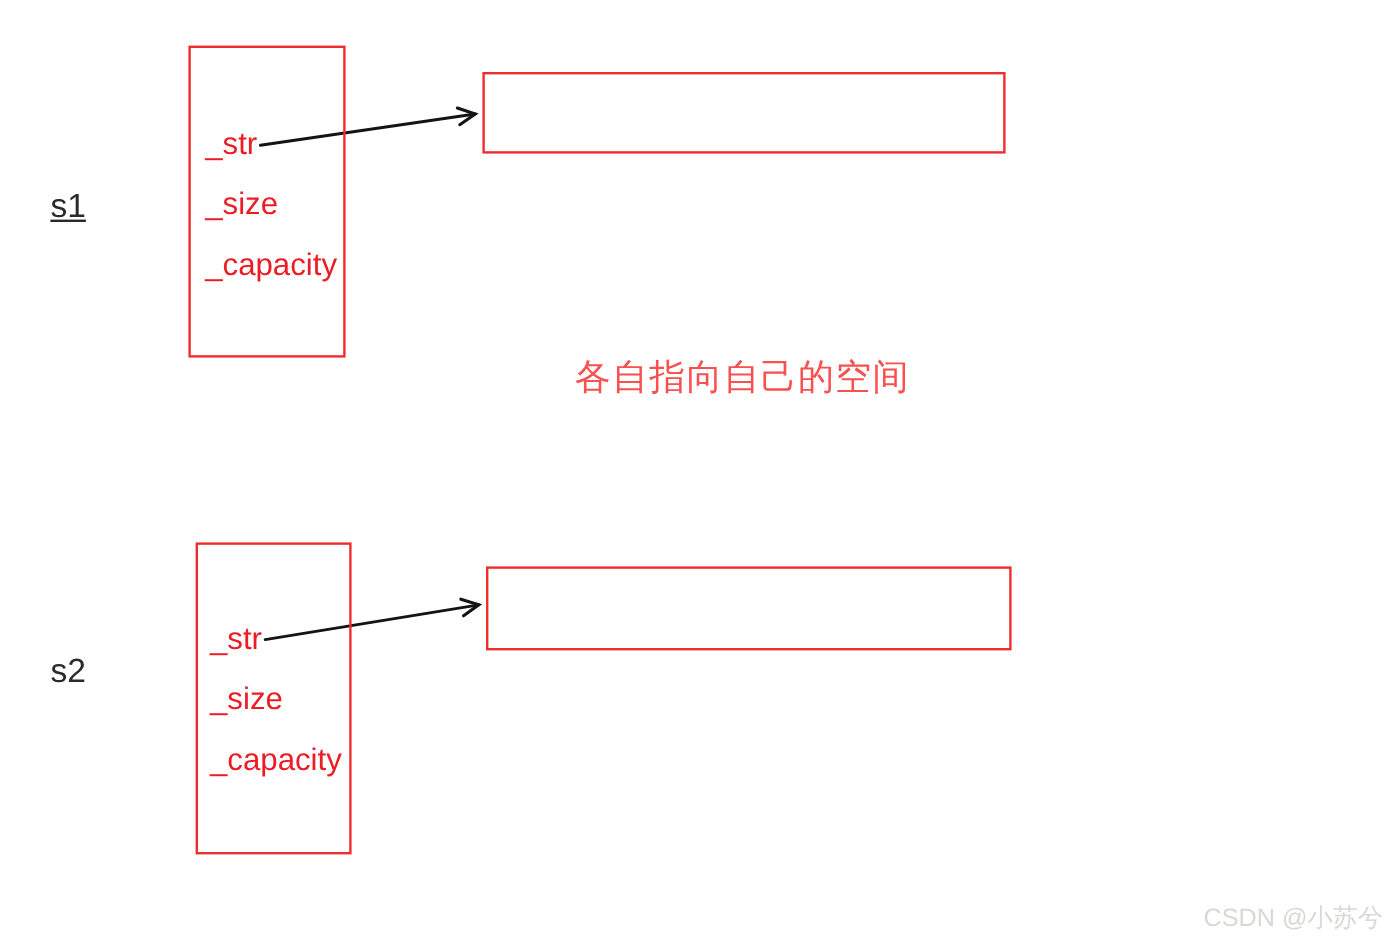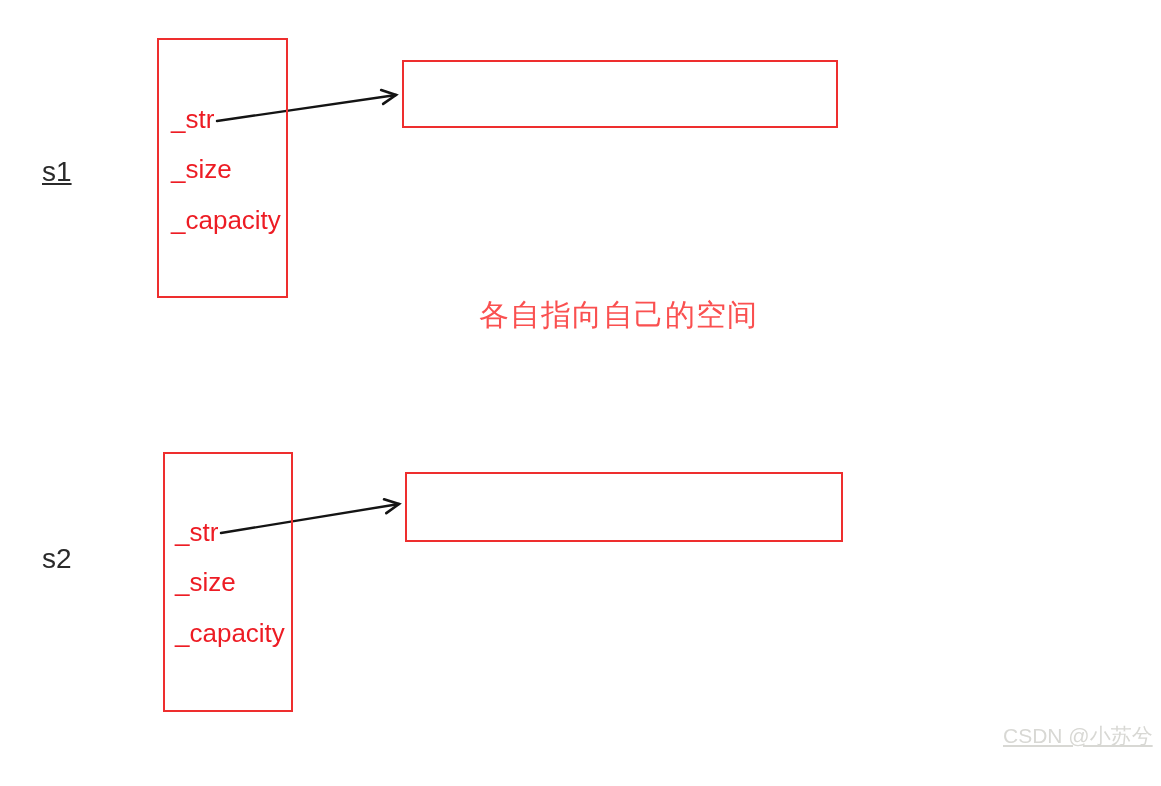--- a/index.html
+++ b/index.html
@@ -98,15 +98,15 @@
   <div class="obj-label" style="left:42px; top:545px;">s2</div>
 
   <div class="struct-box" style="left:163px; top:452px; width:130px; height:260px;"></div>
 
   <div class="member-label" style="left:175px; top:519px;">_str</div>
   <div class="member-label" style="left:175px; top:569px;">_size</div>
   <div class="member-label" style="left:175px; top:620px;">_capacity</div>
 
   <div class="heap-box" style="left:405px; top:472px; width:438px; height:70px;"></div>
 
-  <div class="watermark" style="left:1003px; top:725px;text-decoration:underline;">CSDN @小苏兮</div>
+  <div class="watermark" style="left:1003px; top:755px;">CSDN @小苏兮</div>
 
 </div>
 
 </body></html>

